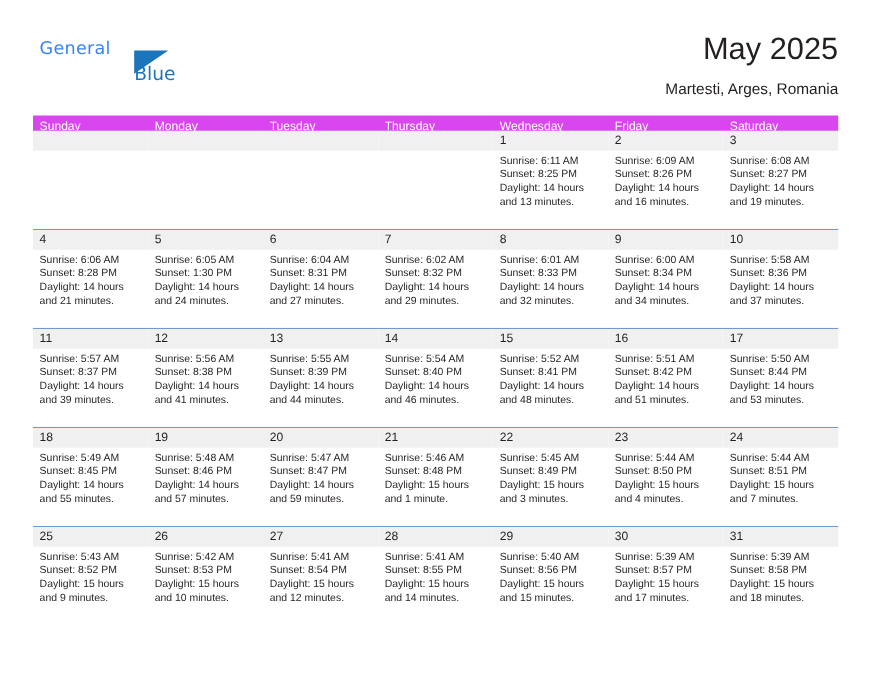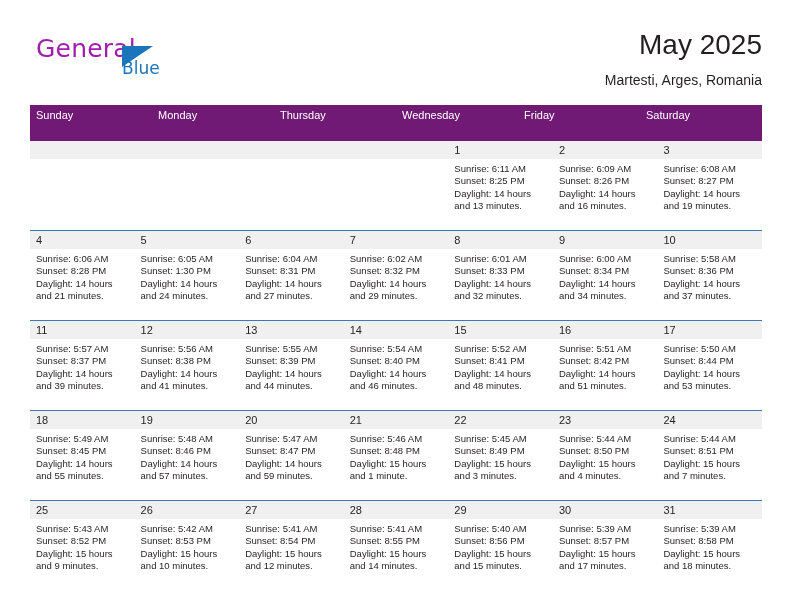--- a/index.html
+++ b/index.html
@@ -33,23 +33,23 @@
     position: absolute;
     left: 6px;
     top: 6px;
     width: 200px;
     height: 58px;
   }
   .logo-general {
     position: absolute;
     left: 0;
     top: 0;
-    font-size: 25px;
+    font-size: 16px;
     letter-spacing: .2px;
-    color: #a21caf;
+    color: #3b82f6;
     font-family: "DejaVu Sans", sans-serif;
     font-weight: 400;
   }
   .logo-blue {
     position: absolute;
     left: 41px;
     top: 24px;
     font-size: 17px;
     color: #1b75bb;
     font-family: "DejaVu Sans", sans-serif;
@@ -91,22 +91,22 @@
 
   
   .calendar {
     position: absolute;
     left: 30px;
     top: 105px;
     width: 732px;
   }
   .weekdays {
     display: flex;
-    background: #701a75;
-    height: 36px;
+    background: #d946ef;
+    height: 14px;
   }
   .weekday {
     flex: 1 1 0;
     color: #ffffff;
     font-size: 11px;
     line-height: 20px;
     padding-left: 6px;
     box-sizing: border-box;
     white-space: nowrap;
     overflow: hidden;
@@ -164,20 +164,21 @@
       <div class="month-title">May 2025</div>
       <div class="location">Martesti, Arges, Romania</div>
     </div>
 
   </div>
 
   <div class="calendar">
     <div class="weekdays" id="weekday-row">
         <div class="weekday">Sunday</div>
         <div class="weekday">Monday</div>
+        <div class="weekday">Tuesday</div>
         <div class="weekday">Thursday</div>
         <div class="weekday">Wednesday</div>
         <div class="weekday">Friday</div>
         <div class="weekday">Saturday</div>
       </div>
     <div id="weeks-container">
         <div class="week first">
           <div class="day empty">
             <div class="day-num-band">
               <div class="day-num"></div>

